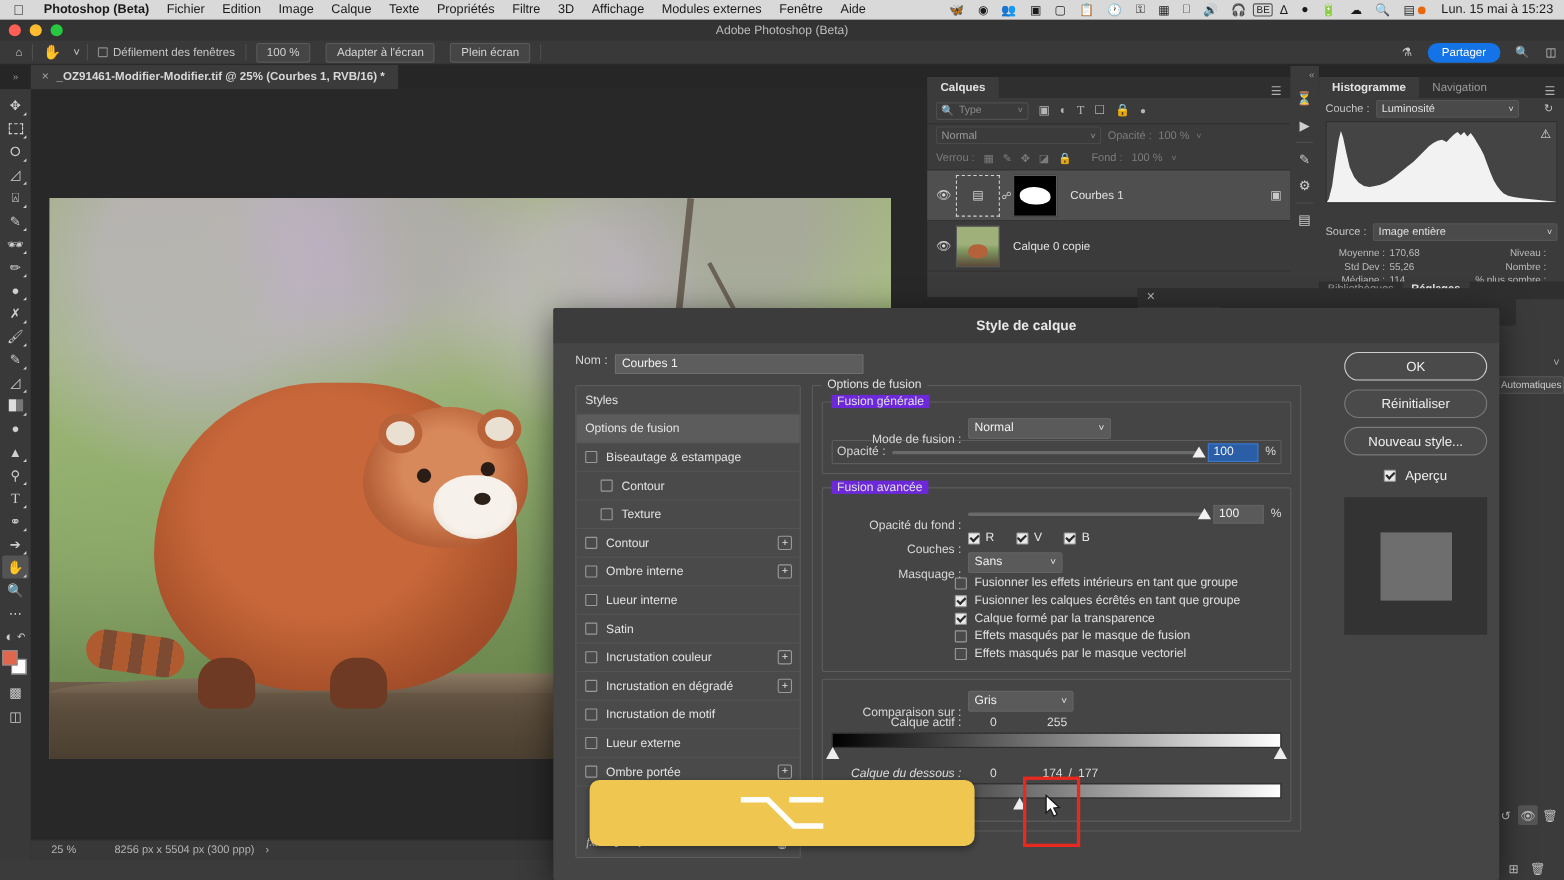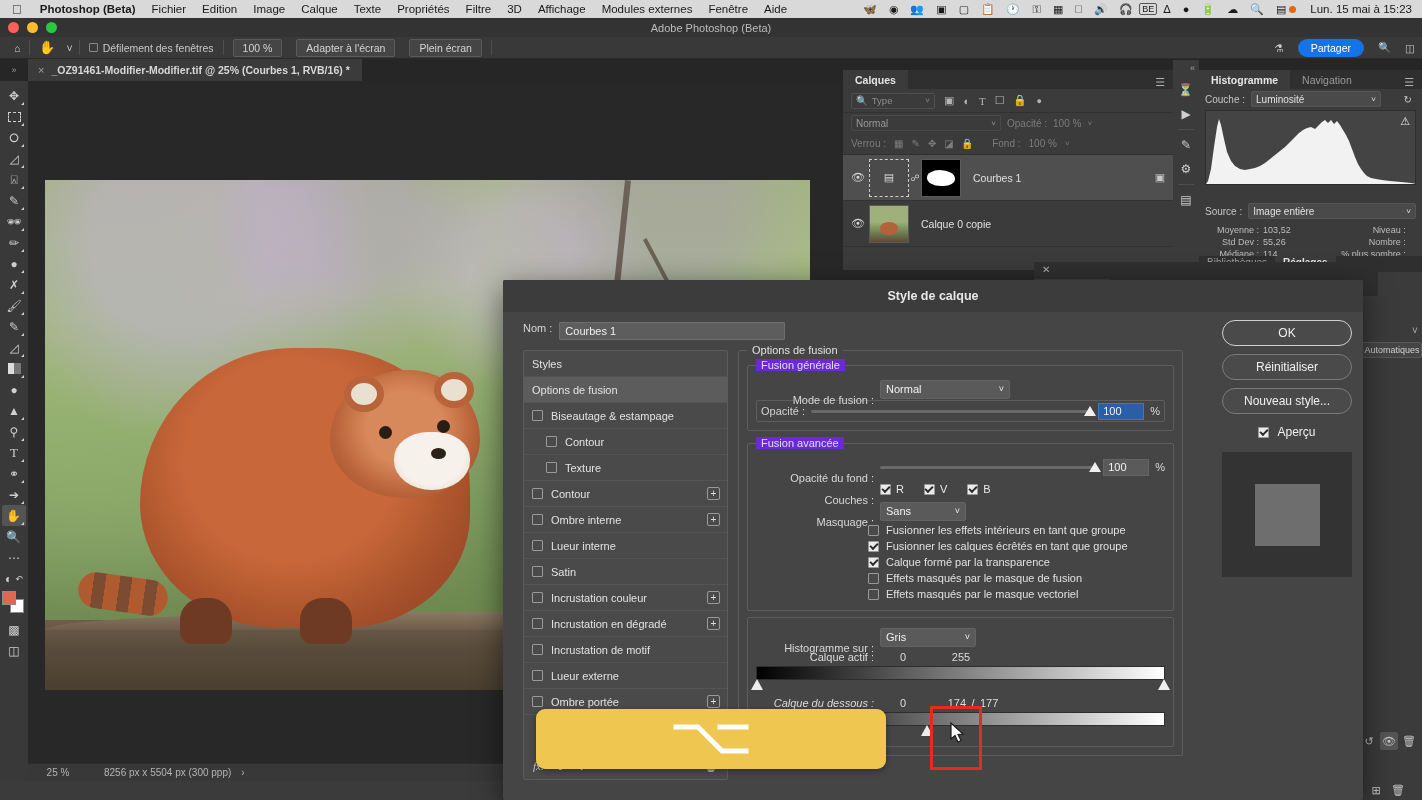--- a/index.html
+++ b/index.html
@@ -527,21 +527,21 @@
         <span class="hsel">
           <span>Image entière</span>
           <span style="font-size:8px;">˅</span>
         </span>
       </div>
       <div class="hstats">
         <table>
           <tbody>
               <tr>
             <td class="lbl">Moyenne :</td>
-            <td>103,52</td>
+            <td>170,68</td>
             <td class="lbl2">Niveau :</td>
             <td></td>
           </tr>
           <tr>
             <td class="lbl">Std Dev :</td>
             <td>55,26</td>
             <td class="lbl2">Nombre :</td>
             <td></td>
           </tr>
           <tr>
@@ -742,21 +742,21 @@
                 <span>Effets masqués par le masque de fusion</span>
               </div>
               <div class="cbrow">
                 <i class="cb"></i>
                 <span>Effets masqués par le masque vectoriel</span>
               </div>
             </div>
 
             <div class="blendif">
               <div class="frow">
-                <span class="rl">Histogramme sur :</span>
+                <span class="rl">Comparaison sur :</span>
                 <span class="selbox" style="width:96px;">
                   <span>Gris</span>
                   <span style="font-size:9px;">˅</span>
                 </span>
               </div>
               <div class="slider-lbl">
                 <span style="width:118px;text-align:right;">Calque actif :</span>
                 <span style="width:58px;text-align:center;">0</span>
                 <span style="width:58px;text-align:center;">255</span>
               </div>

